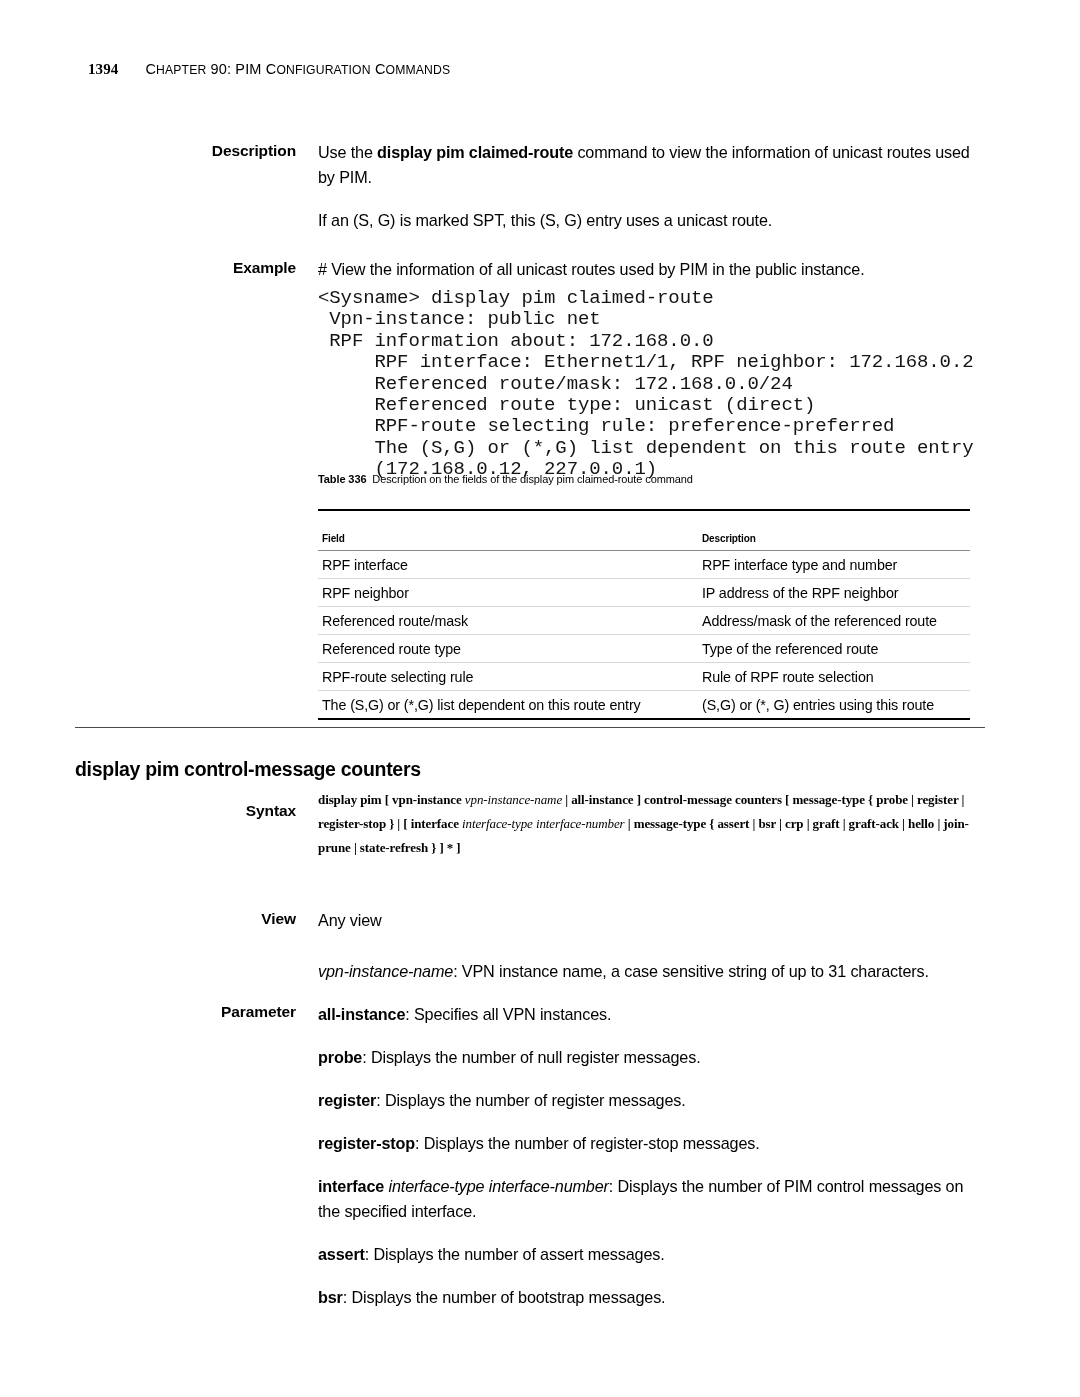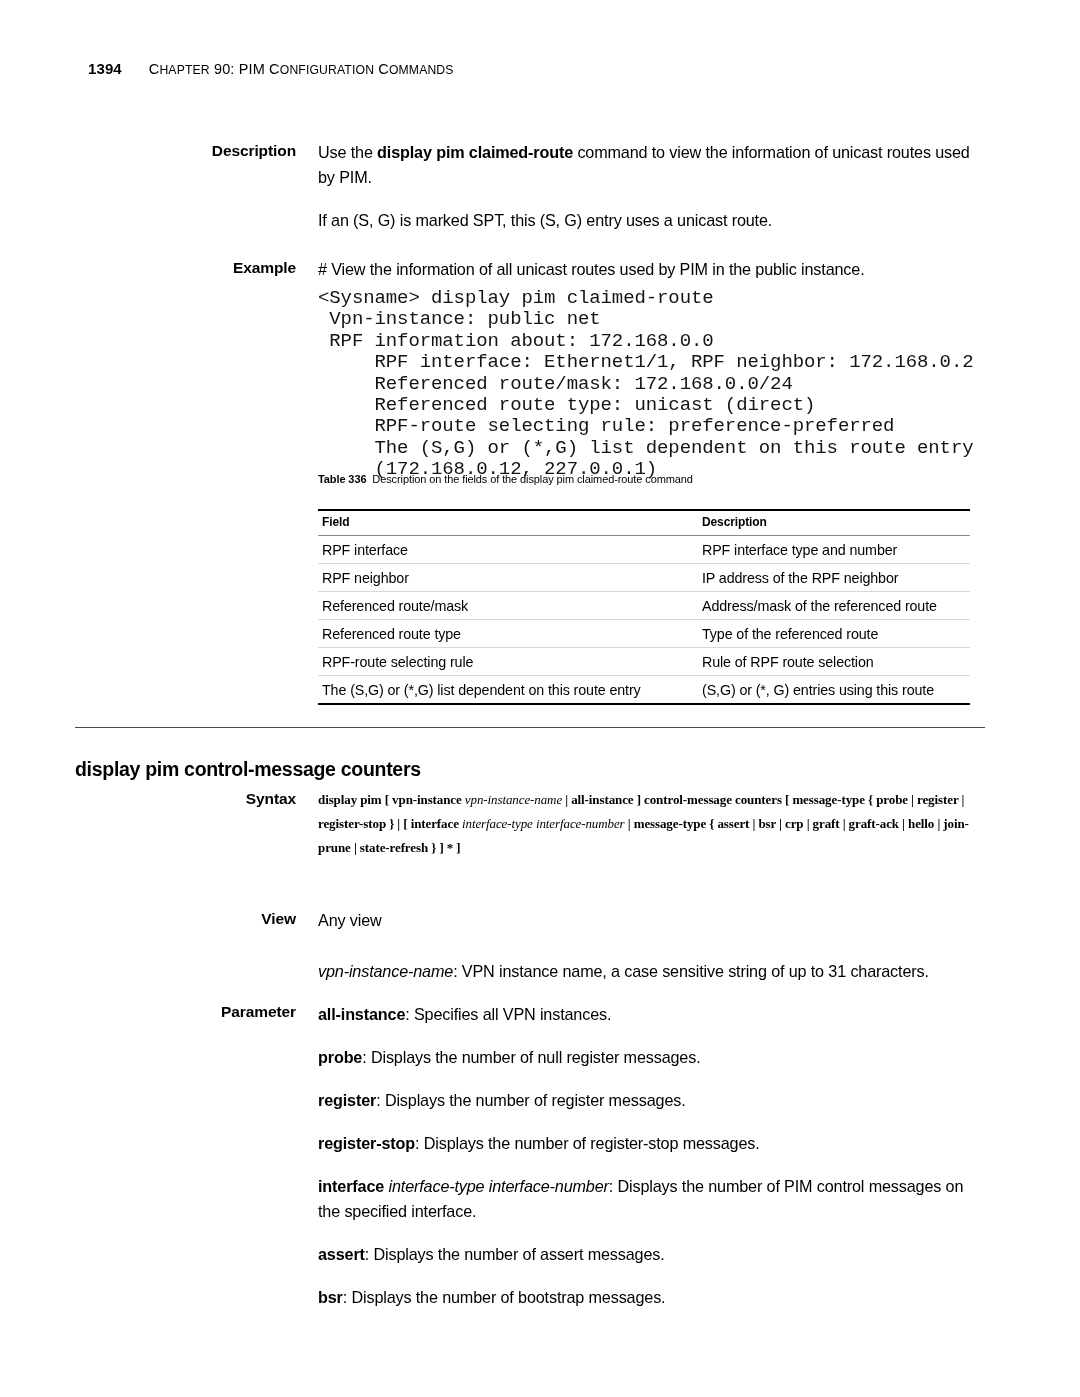--- a/index.html
+++ b/index.html
@@ -28,20 +28,21 @@
     position: absolute;
     left: 88px;
     top: 60px;
     width: 900px;
     white-space: nowrap;
   }
   .runhead .folio {
     font-size: 15px;
     font-weight: bold;
     letter-spacing: 0.1px;
+    font-family: Liberation Serif, serif;
   }
   .runhead .chap {
     font-size: 14.5px;
     margin-left: 27px;
     letter-spacing: 0.15px;
   }
   .runhead .chap .sc {
     font-size: 12.2px;
   }
 
@@ -109,24 +110,24 @@
     text-align: left;
     vertical-align: top;
     padding: 4px 4px 5px 4px;
     font-size: 14.3px;
     letter-spacing: -0.12px;
   }
   table.fields col.c1 { width: 380px; }
   table.fields col.c2 { width: 272px; }
   table.fields thead th {
     font-weight: bold;
-    font-size: 12px;
+    font-size: 10px;
     border-top: 2.6px solid #000;
     border-bottom: 1px solid #8a8a8a;
-    padding-top: 4px;
+    padding-top: 22px;
     padding-bottom: 6px;
   }
   table.fields tbody td {
     border-bottom: 1px solid #d8d8d8;
     padding-top: 6px;
   }
   table.fields tbody tr:last-child td {
     border-bottom: none;
   }
   .tbottomrule {
@@ -241,21 +242,21 @@
         </tr>
       </tbody>
     </table>
     <div class="tbottomrule"></div>
   </div>
 
   <div class="sectionrule" style="top:727px;"></div>
   <div class="sectionhead" style="top:758px;">display pim control-message counters</div>
 
   <div class="row" style="top:788px;">
-    <div class="label" style="top:2px;">Syntax</div>
+    <div class="label" style="top:14px;">Syntax</div>
   </div>
   <div class="syntax" style="top:788px;">
     <span>display pim</span><span class="sep"> [ </span><span>vpn-instance</span> <i>vpn-instance-name</i><span class="sep"> | </span><span>all-instance</span><span class="sep"> ] </span><span>control-message</span>
     <span>counters</span><span class="sep"> [ </span><span>message-type</span><span class="sep"> { </span><span>probe</span><span class="sep"> | </span><span>register</span><span class="sep"> | </span><span>register-stop</span><span class="sep"> } | [ </span><span>interface</span>
     <i>interface-type interface-number</i><span class="sep"> | </span><span>message-type</span><span class="sep"> { </span><span>assert</span><span class="sep"> | </span><span>bsr</span><span class="sep"> | </span><span>crp</span><span class="sep"> | </span><span>graft</span><span class="sep"> | </span><span>graft-ack</span><span class="sep"> | </span>
     <span>hello</span><span class="sep"> | </span><span>join-prune</span><span class="sep"> | </span><span>state-refresh</span><span class="sep"> } ] * ]</span>
   </div>
 
   <div class="row" style="top:908px;">
     <div class="label" style="top:2px;">View</div>

